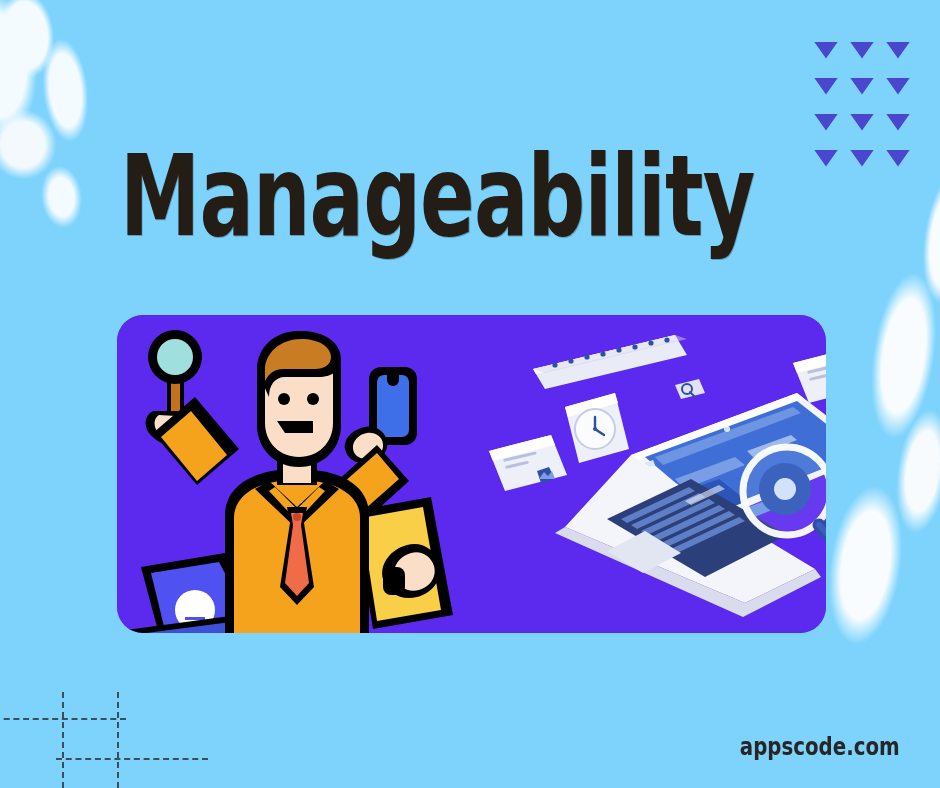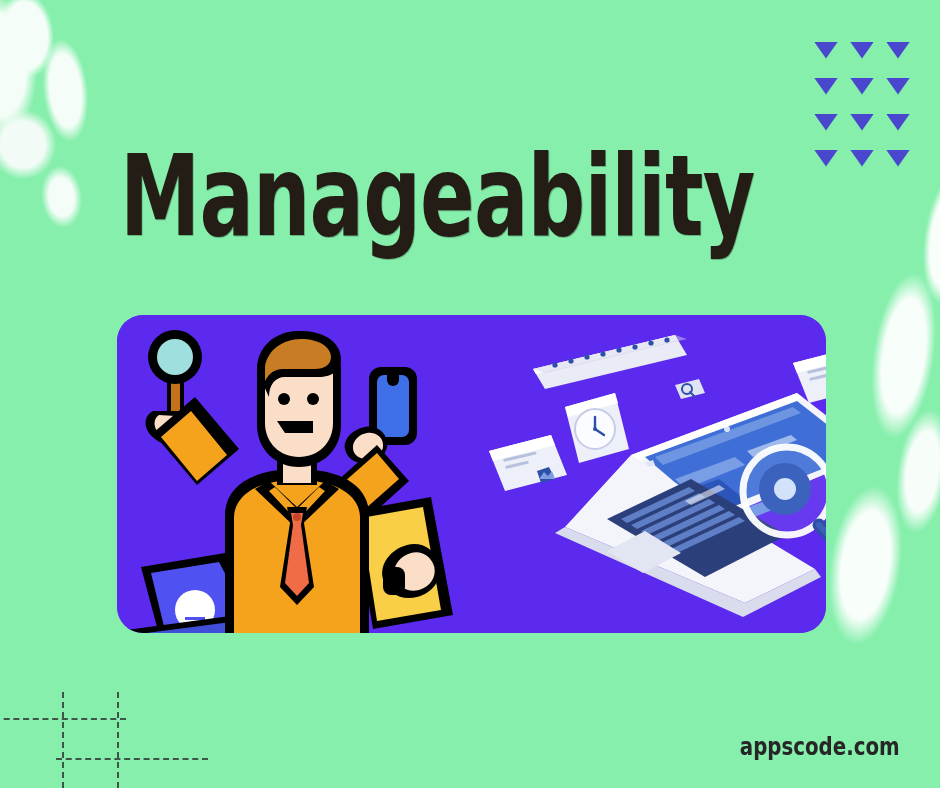--- a/index.html
+++ b/index.html
@@ -10,21 +10,21 @@
     height: 788px;
     overflow: hidden;
     background: #f2f2f2;
     font-family: "Liberation Sans", sans-serif;
   }
 
   #poster {
     position: relative;
     width: 940px;
     height: 788px;
-    background: #86efac;
+    background: #7dd3fc;
     overflow: hidden;
   }
 
   
   .paint {
     position: absolute;
     pointer-events: none;
   }
   .paint-left {
     left: -24px;

